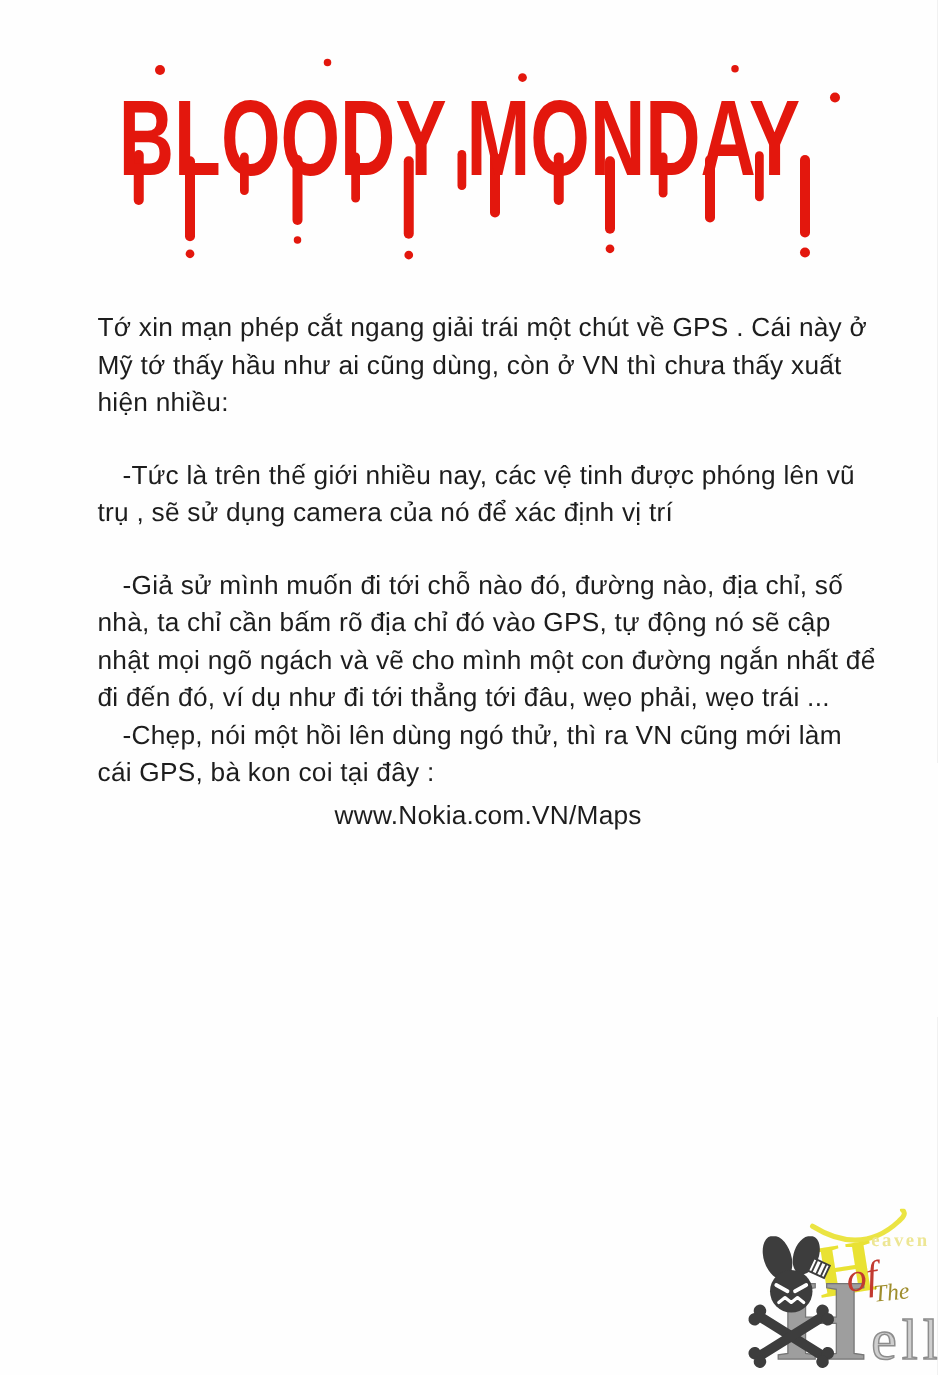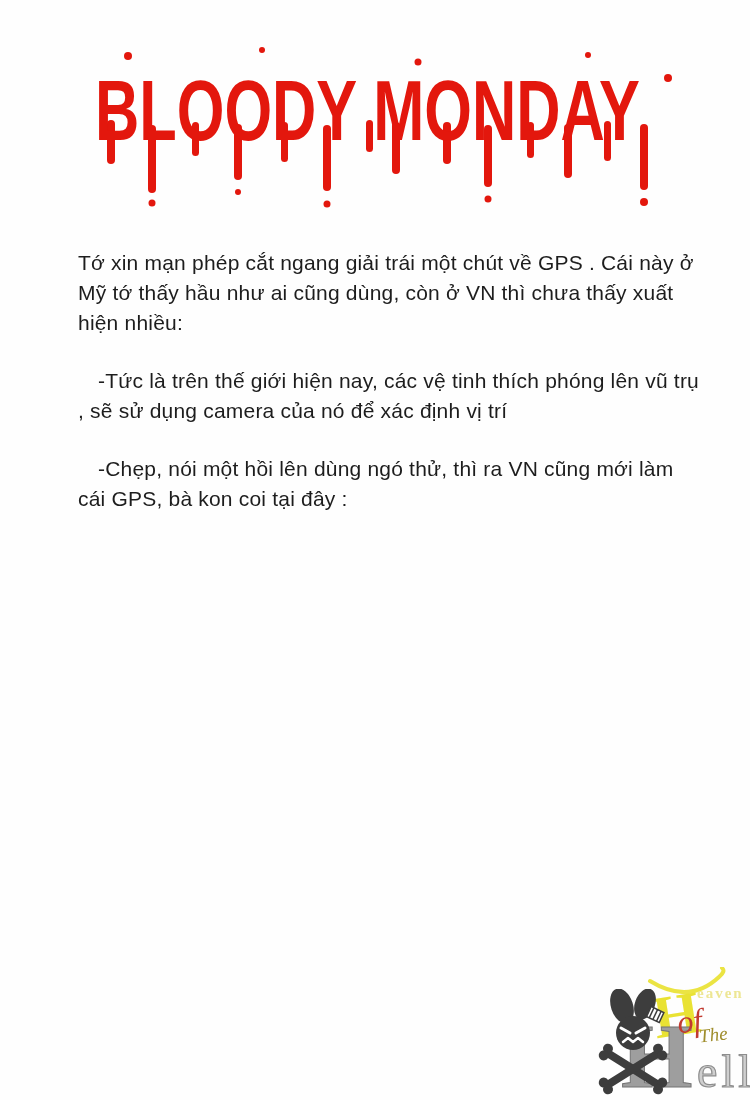--- a/index.html
+++ b/index.html
@@ -126,22 +126,24 @@
         <rect x="604" y="121" width="7" height="40" rx="3.5"></rect>
         <rect x="640" y="124" width="8" height="66" rx="4"></rect>
         <circle cx="644" cy="202" r="4"></circle>
       </g>
       <text x="95" y="140" textLength="545" lengthAdjust="spacingAndGlyphs" font-family="Liberation Sans, sans-serif" font-weight="bold" font-size="86" fill="#e3170d">BLOODY MONDAY</text>
     </svg>
   </div>
 
   <div class="body-text">
     <p>Tớ xin mạn phép cắt ngang giải trái một chút về GPS . Cái này ở Mỹ tớ thấy hầu như ai cũng dùng, còn ở VN thì chưa thấy xuất hiện nhiều:</p>
-    <p class="indent">-Tức là trên thế giới hiện nay, các vệ tinh thích phóng lên vũ trụ , sẽ sử dụng camera của nó để xác định vị trí</p>
+    <p class="indent">-Tức là trên thế giới nhiều nay, các vệ tinh được phóng lên vũ trụ , sẽ sử dụng camera của nó để xác định vị trí</p>
+    <p class="indent tight">-Giả sử mình muốn đi tới chỗ nào đó, đường nào, địa chỉ, số nhà, ta chỉ cần bấm rõ địa chỉ đó vào GPS, tự động nó sẽ cập nhật mọi ngõ ngách và vẽ cho mình một con đường ngắn nhất để đi đến đó, ví dụ như đi tới thẳng tới đâu, wẹo phải, wẹo trái ...</p>
     <p class="indent tight">-Chẹp, nói một hồi lên dùng ngó thử, thì ra VN cũng mới làm cái GPS, bà kon coi tại đây :</p>
+    <div class="link-line">www.Nokia.com.VN/Maps</div>
   </div>
 
   <div class="logo">
     <svg class="halo" width="84" height="34" viewBox="0 0 84 34">
       <path d="M3,14 Q42,38 72,10 q7,-6 3,-9" fill="none" stroke="#e9e233" stroke-width="4" stroke-linecap="round" opacity="0.92"></path>
     </svg>
     <span class="heaven-h" style="color:#e9e233">H</span>
     <span class="heaven-rest" style="color:#ede694">eaven</span>
     <span class="hell-h" style="color:#9e9e9e">H</span>
     <span class="hell-rest" style="color:#cfcfcf">ell</span>

